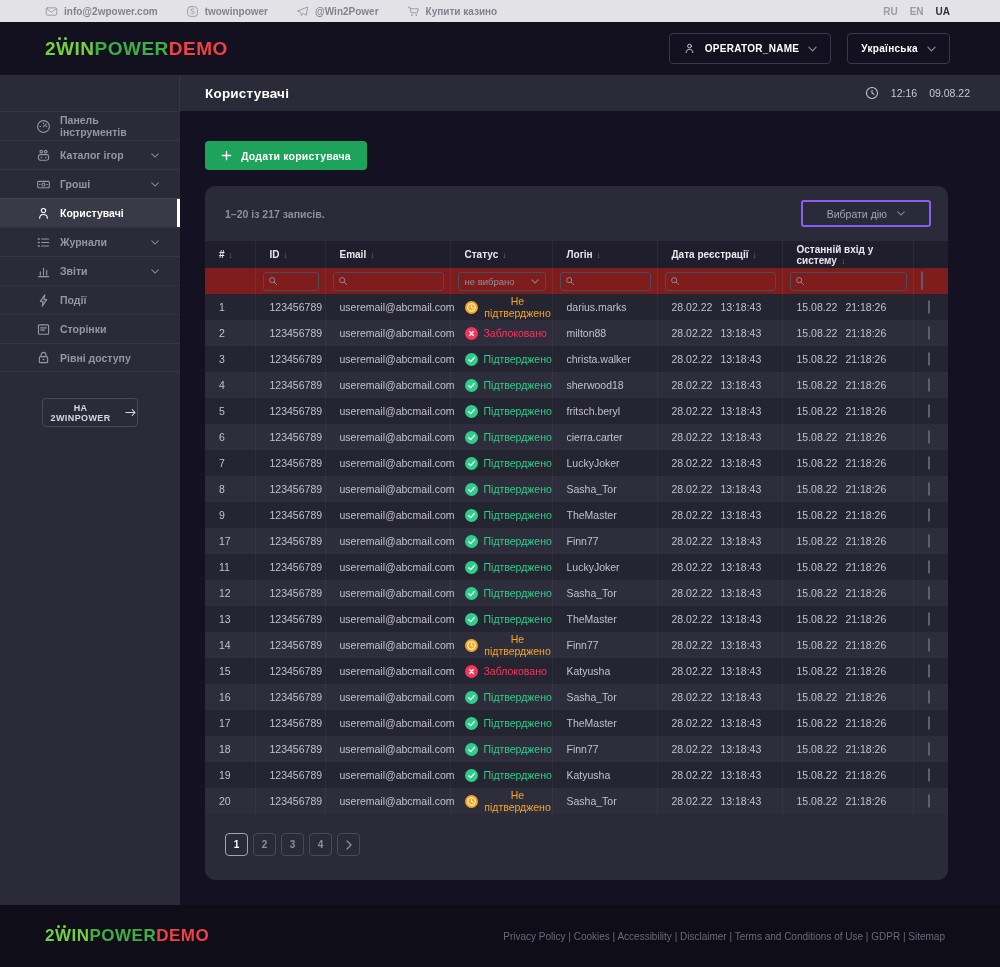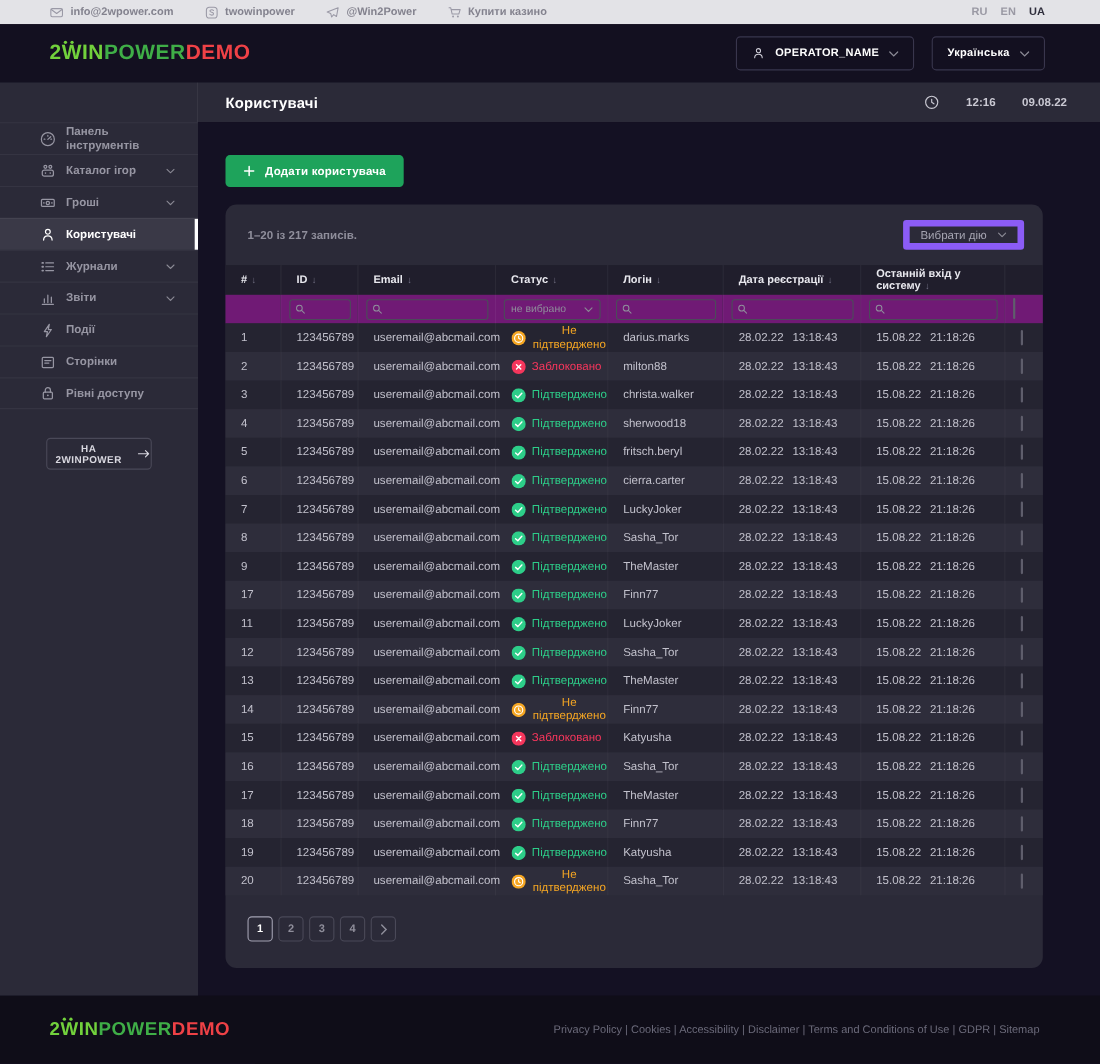--- a/index.html
+++ b/index.html
@@ -34,21 +34,21 @@
   .hbtn .icn { width:13px; height:13px; color:#cfced8; }
   .icn.chev { width:9px; height:6px; color:#8a8994; }
   .icn svg { width:100%; height:100%; display:block; }
 
   
   .titlebar { height:36px; background:#2b2a38; display:flex; }
   .titlebar-spacer { width:180px; border-right:1px solid rgba(255,255,255,.06); }
   .titlebar-main { flex:1; display:flex; align-items:center; justify-content:space-between;
     padding:0 30px 0 25px; }
   .titlebar-main h1 { font-size:13.5px; font-weight:600; color:#fff; letter-spacing:.2px; }
-  .clock { display:flex; align-items:center; gap:24px; color:#c9c8d2; font-size:10.5px;font-weight:bold; }
+  .clock { display:flex; align-items:center; gap:12px; color:#c9c8d2; font-size:10.5px; }
   .clock .icn { width:14px; height:14px; }
 
   
   .content { display:flex; height:794px; background:#141123; }
   .sidebar { width:180px; background:#2b2a38; display:flex; flex-direction:column; }
   .snav-item { height:29px; display:flex; align-items:center; padding:0 12px 0 36px;
     color:#9796a3; font-size:10.5px; font-weight:600; cursor:pointer; position:relative;
     border-top:1px solid rgba(255,255,255,.05); }
   .snav-item:last-child { border-bottom:1px solid rgba(255,255,255,.05); }
   .snav-item .icn { width:15px; height:15px; margin-right:9px; flex:none; }
@@ -65,31 +65,31 @@
   .add-btn { height:29px; background:var(--accent-green,#1ea35b); border:none; border-radius:4px;
     padding:0 16px; color:#fff; font-size:10.5px; font-weight:700; letter-spacing:.2px;
     display:flex; align-items:center; gap:9px; cursor:pointer; font-family:inherit; }
   .add-btn .icn { width:11px; height:11px; }
 
   
   .card { width:743px; background:#2b2a38; margin-top:16px; border-radius:10px; }
   .card-head { height:55px; display:flex; align-items:center; justify-content:space-between;
     padding:0 17px 0 20px; }
   .records { font-size:10.5px; color:#8f8e9b; font-weight:600; }
-  .action-select { height:27px; min-width:97px; border:6px solid #8b5cf6; border-radius:3px;
+  .action-select { height:27px; min-width:97px; border:2px solid #8b5cf6; border-radius:3px;
     background:transparent; color:#a5a4b1; font-size:10.5px; display:flex; align-items:center;
-    justify-content:space-between; padding:0 10px; gap:10px; cursor:pointer; font-family:inherit; }
+    justify-content:space-between; padding:0 24px; gap:10px; cursor:pointer; font-family:inherit; }
   .action-select .chev { width:8px; height:5px; }
 
   table.utable { width:100%; border-collapse:collapse; table-layout:fixed; }
   .utable th { height:27px; background:#201e2c; font-size:10px; color:#e8e8ee; font-weight:600;
     text-align:left; padding-left:14px; border-right:1px solid rgba(255,255,255,.05); }
   .utable th:last-child, .utable td:last-child { border-right:none; }
   .sort { color:#77768a; font-size:8.5px; margin-left:4px; font-weight:400; }
-  tr.frow td { height:26px; background:#701a75; padding:0 6px 0 7px;
+  tr.frow td { height:26px; background:#7f1d1d; padding:0 6px 0 7px;
     border-right:1px solid rgba(255,255,255,.05); }
   .finput { position:relative; height:19px; border:1px solid #4c4b5a; border-radius:3px;
     display:flex; align-items:center; }
   .finput .icn { position:absolute; left:4px; width:10px; height:10px; color:#8f8e9b; }
   .finput input { background:transparent; border:none; outline:none; width:100%;
     padding-left:17px; color:#c9c8d2; font-size:10px; font-family:inherit; }
   .fselect { width:100%; height:19px; border:1px solid #4c4b5a; border-radius:3px;
     background:transparent; color:#8f8e9b; font-size:9.5px; display:flex; align-items:center;
     justify-content:space-between; padding:0 6px; cursor:pointer; font-family:inherit; }
   .fselect .chev { width:8px; height:5px; }

